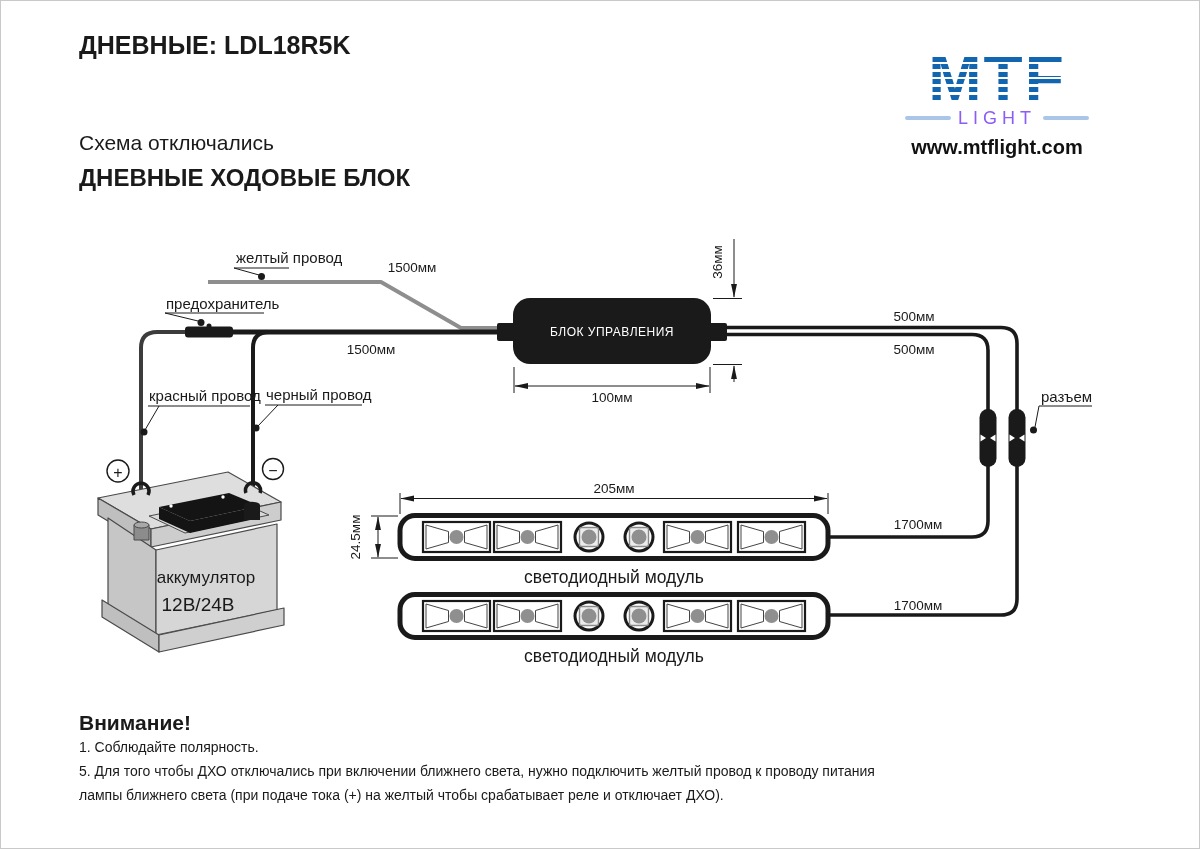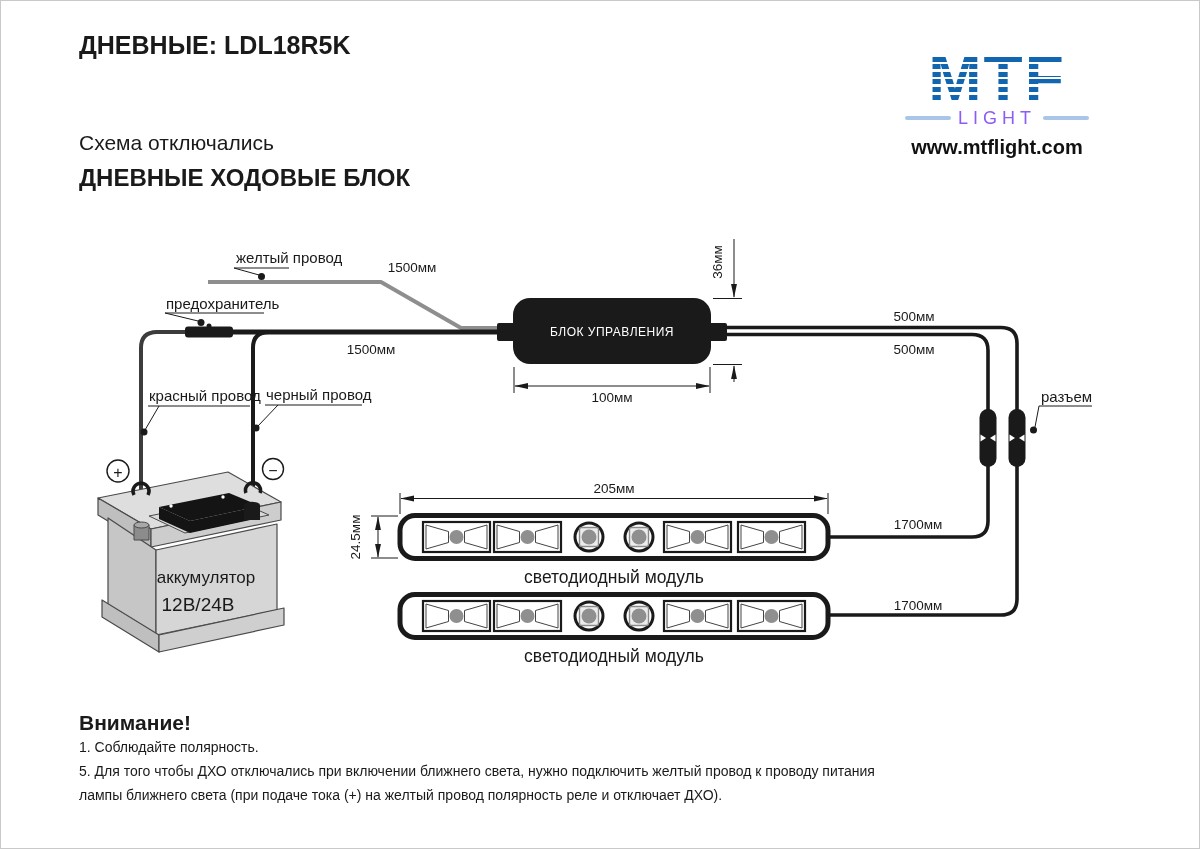--- a/index.html
+++ b/index.html
@@ -219,16 +219,16 @@
       <use href="#ledcirc" x="588" y="615"></use>
       <use href="#ledcirc" x="638" y="615"></use>
     </g>
     <text class="mod-lbl" x="613" y="661" text-anchor="middle">светодиодный модуль</text>
   </svg>
 
   <div class="abs warning">
     <div class="warning-title">Внимание!</div>
     <div class="warning-line">1. Соблюдайте полярность.</div>
     <div class="warning-line">5. Для того чтобы ДХО отключались при включении ближнего света, нужно подключить желтый провод к проводу питания</div>
-    <div class="warning-line">лампы ближнего света (при подаче тока (+) на желтый провод полярность реле и отключает ДХО).</div>
+    <div class="warning-line">лампы ближнего света (при подаче тока (+) на желтый чтобы срабатывает реле и отключает ДХО).</div>
   </div>
 
 </div>
 
 </body></html>

